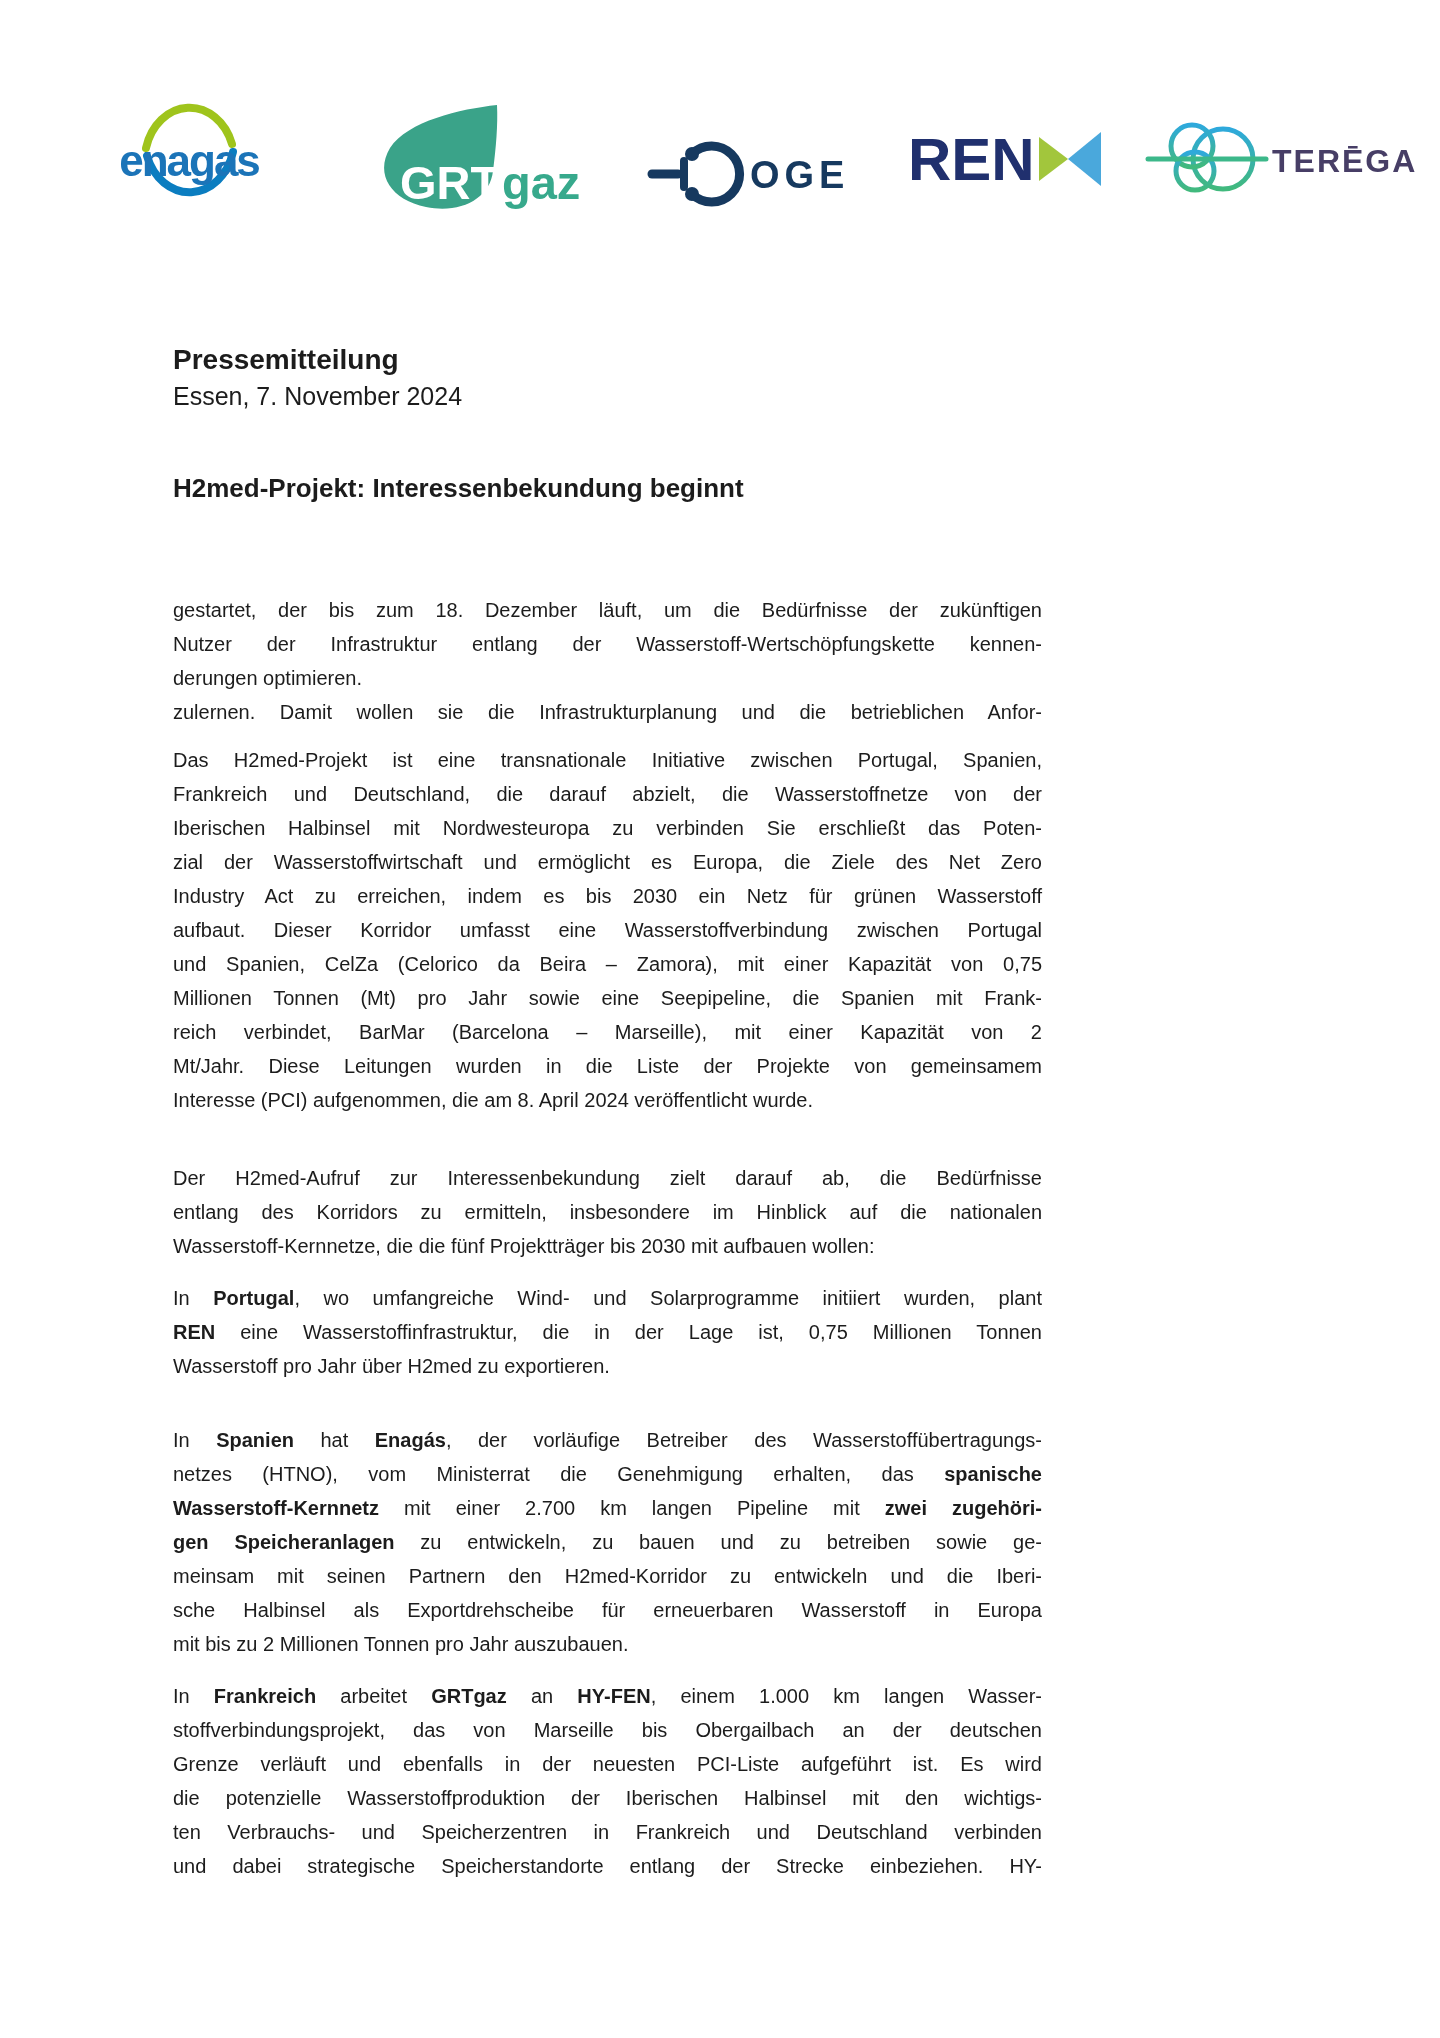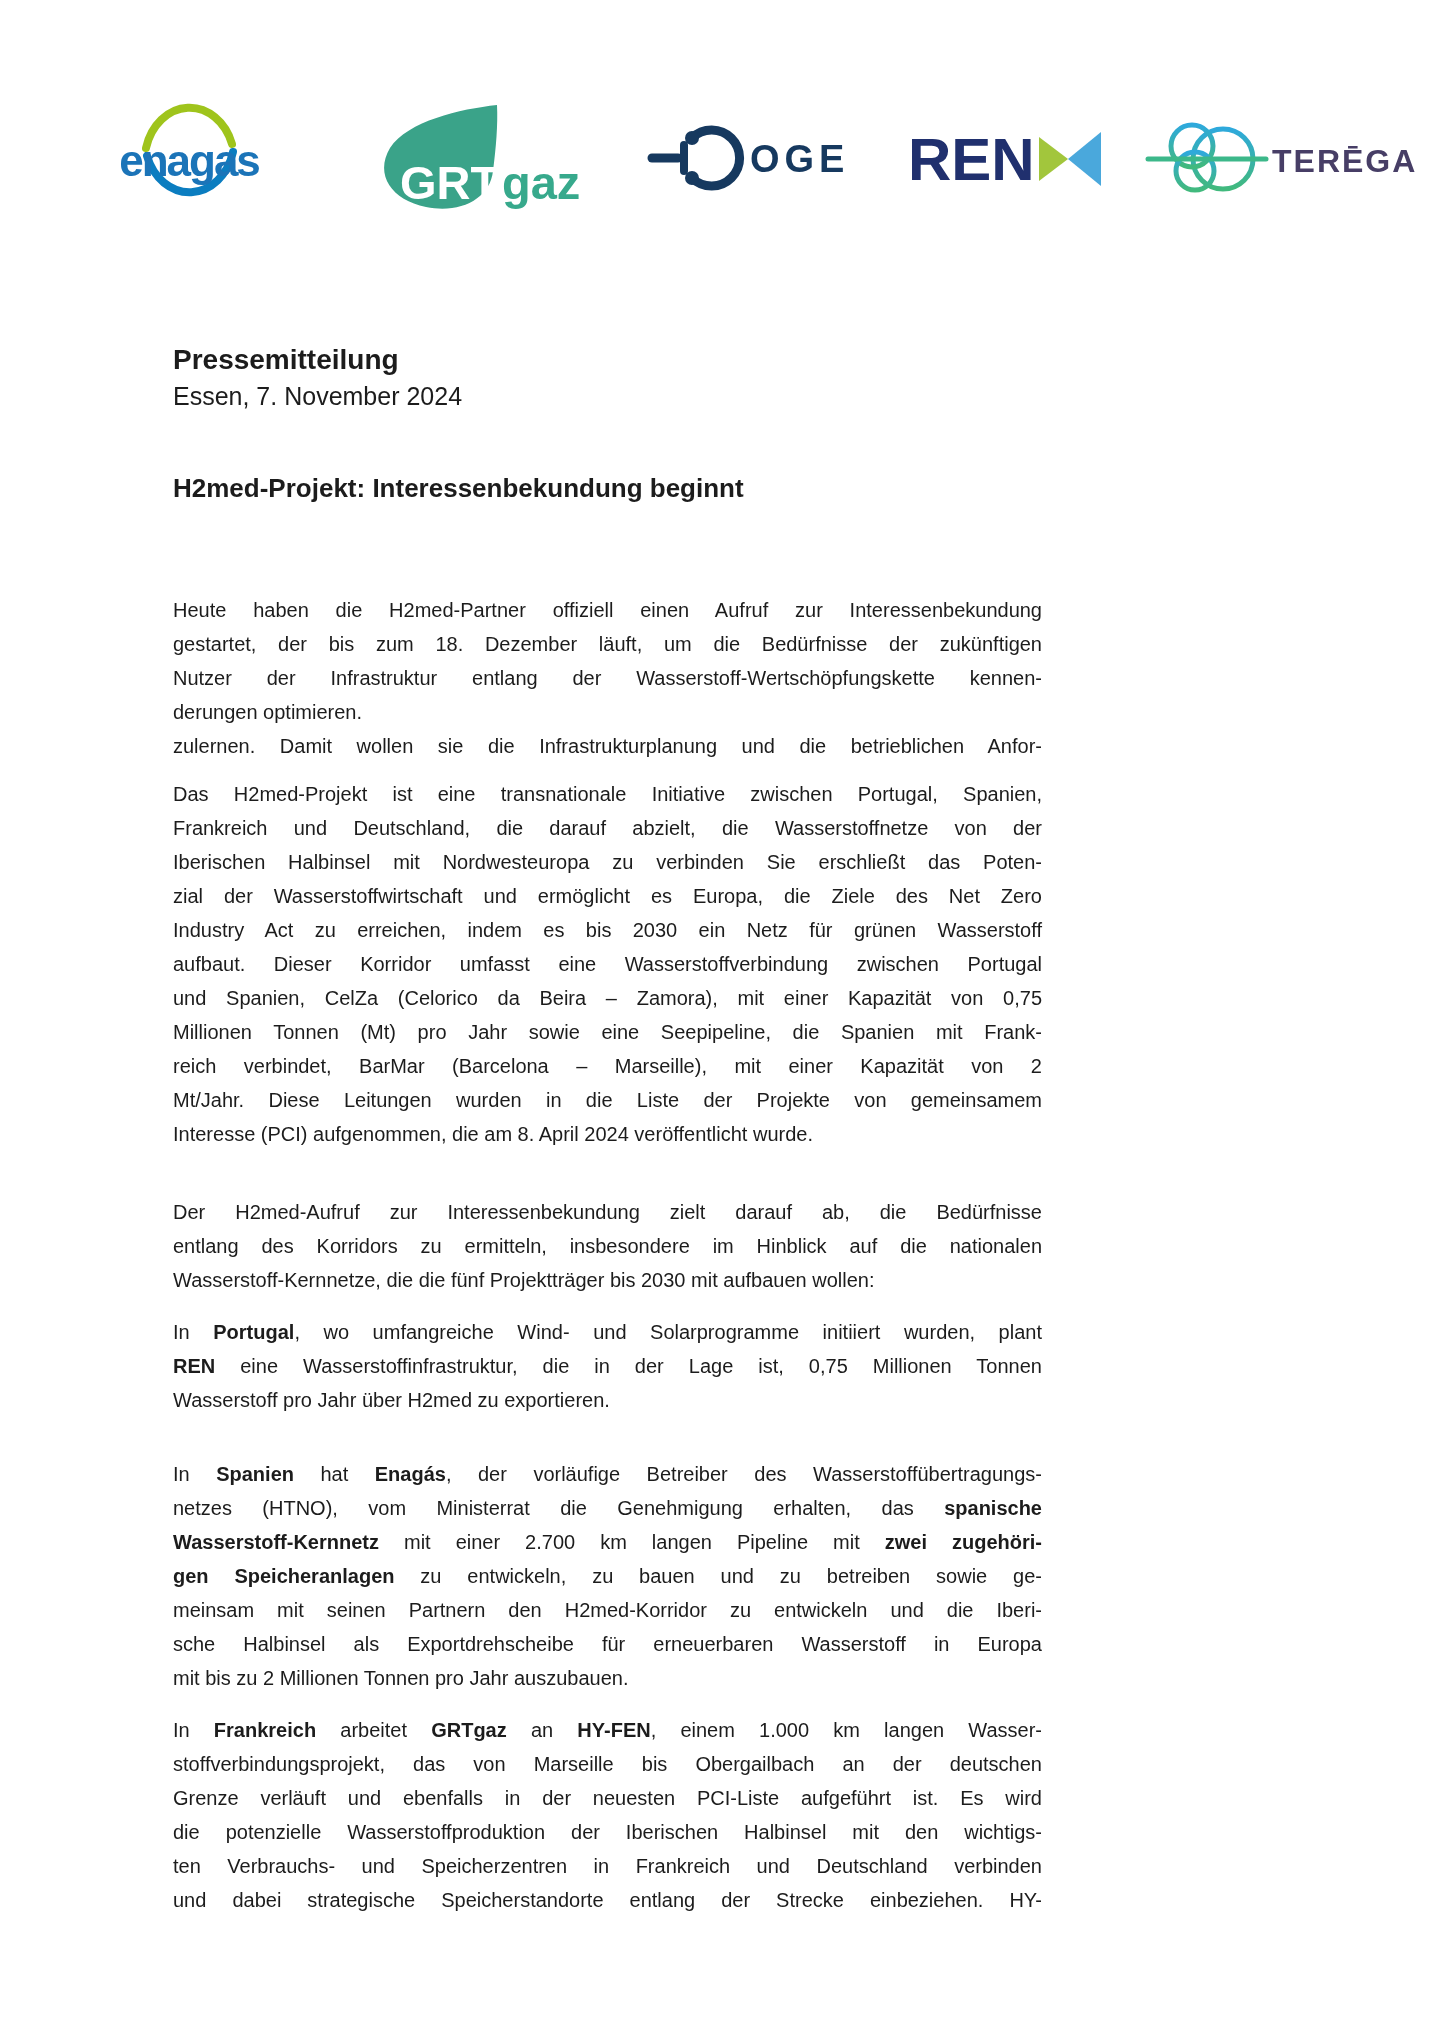--- a/index.html
+++ b/index.html
@@ -7,21 +7,21 @@
   .page{position:absolute;inset:0;background:#ffffff;overflow:hidden;}
 
   
   .logos{position:absolute;left:0;top:0;width:100%;height:225px;padding-left:9px;}
   .logo{position:absolute;}
   .logo svg{display:block;overflow:visible;}
   .logo text{font-family:"Liberation Sans",sans-serif;}
 
   .logo-enagas{left:138px;top:104px;}
   .logo-grtgaz{left:380px;top:100px;}
-  .logo-oge{left:650px;top:120px;}
+  .logo-oge{left:650px;top:136px;}
   .logo-ren{left:908px;top:126px;}
   .logo-terega{left:1148px;top:112px;}
 
   
   .content{position:absolute;left:173px;top:236px;width:869px;padding-top:106px;}
   .kicker{font-weight:700;font-size:28px;line-height:36px;margin:0;}
   .dateline{font-size:25px;line-height:30px;margin:3px 0 0;}
   .title{font-weight:700;font-size:26px;line-height:34px;margin:60px 0 0;}
   .bodytext{margin-top:88px;font-size:20px;line-height:34px;}
   .para{margin:0;}
@@ -92,21 +92,20 @@
     </div>
 
   </header>
 
   <main class="content">
     <p class="kicker">Pressemitteilung</p>
     <p class="dateline">Essen, 7. November 2024</p>
     <h1 class="title">H2med-Projekt: Interessenbekundung beginnt</h1>
     <div class="bodytext">
         <div class="para" style="margin-top: 0px;">
-          <div class="line"><span>Heute haben die H2med-Partner offiziell einen Aufruf zur Interessenbekundung</span></div>
           <div class="line"><span>gestartet, der bis zum 18. Dezember läuft, um die Bedürfnisse der zukünftigen</span></div>
           <div class="line"><span>Nutzer der Infrastruktur entlang der Wasserstoff-Wertschöpfungskette kennen-</span></div>
           <div class="line last"><span>derungen optimieren.</span></div>
           <div class="line"><span>zulernen. Damit wollen sie die Infrastrukturplanung und die betrieblichen Anfor-</span></div>
         </div>
         <div class="para" style="margin-top: 14px;">
           <div class="line"><span>Das H2med-Projekt ist eine transnationale Initiative zwischen Portugal, Spanien,</span></div>
           <div class="line"><span>Frankreich und Deutschland, die darauf abzielt, die Wasserstoffnetze von der</span></div>
           <div class="line"><span>Iberischen Halbinsel mit Nordwesteuropa zu verbinden Sie erschließt das Poten-</span></div>
           <div class="line"><span>zial der Wasserstoffwirtschaft und ermöglicht es Europa, die Ziele des Net Zero</span></div>

